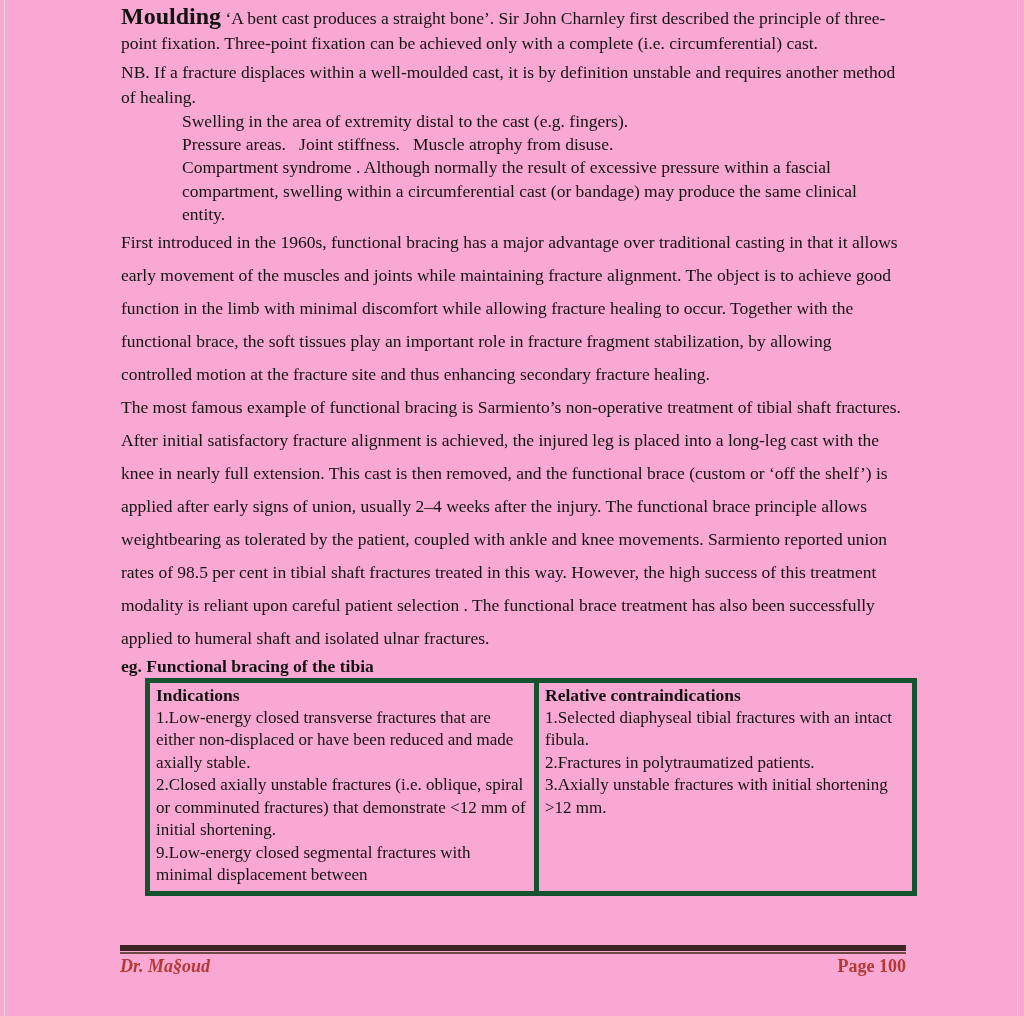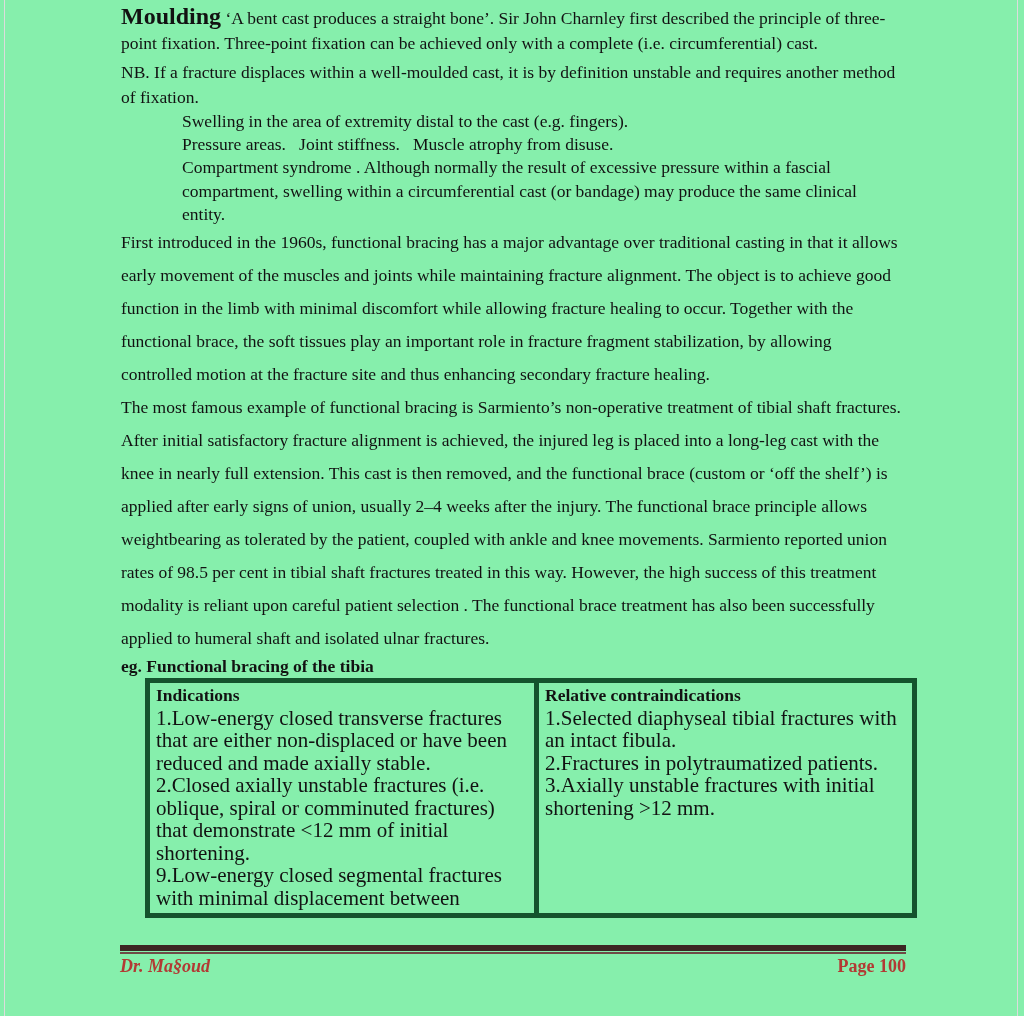--- a/index.html
+++ b/index.html
@@ -1,20 +1,20 @@
 <!DOCTYPE html>
 <html><head>
 <meta charset="utf-8">
 <style>
   html, body { margin: 0; padding: 0; background: #f2f2f2; }
   .page {
     position: relative;
     width: 1024px;
     height: 1016px;
-    background: #86efac;
+    background: #f9a8d4;
     font-family: "Liberation Serif", serif;
     color: #121212;
     overflow: hidden;
   }
   .edge-line { position: absolute; top: 0; bottom: 0; width: 1px; background: #dcdcdc; }
   .edge-left  { left: 4px; }
   .edge-right { right: 6px; }
 
   .content { position: absolute; left: 121px; top: 4px; width: 781px; }
 
@@ -38,41 +38,41 @@
     table-layout: fixed;
   }
   table.doc-table td {
     border: 5px solid #14532d;
     vertical-align: top;
     padding: 1px 6px 4px 6px;
   }
   td.col-left  { width: 372px; }
   td.col-right { width: 361px; }
   .cell-h { margin: 0; font-weight: bold; font-size: 17.5px; line-height: 22.5px; }
-  .cell-p { margin: 0; font-size: 21px; line-height: 22.5px; }
+  .cell-p { margin: 0; font-size: 17px; line-height: 22.5px; }
 
   .footer { position: absolute; left: 120px; top: 945px; width: 786px; }
   .bar-thick { height: 6px; background: #3c2523; }
   .bar-thin  { height: 2px; background: #6f4a46; margin-top: 1px; }
   .footer-row { display: flex; justify-content: space-between; align-items: baseline; margin-top: 2px; }
   .author  { color: #b23a34; font-weight: bold; font-style: italic; font-size: 18px; }
   .pagenum { color: #b23a34; font-weight: bold; font-size: 18px; }
 </style>
 </head>
 <body>
 
 <div class="page">
   <div class="edge-line edge-left"></div>
   <div class="edge-line edge-right"></div>
 
   <div class="content">
 
     <p class="body"><span class="moulding-h">Moulding</span><span> ‘A bent cast produces a straight bone’. Sir John Charnley first described the principle of three-point fixation. Three-point fixation can be achieved only with a complete (i.e. circumferential) cast.</span></p>
 
-    <p class="body nb">NB. If a fracture displaces within a well-moulded cast, it is by definition unstable and requires another method of fixation.</p>
+    <p class="body nb">NB. If a fracture displaces within a well-moulded cast, it is by definition unstable and requires another method of healing.</p>
 
 
     <div class="clist">
       <p class="body">Swelling in the area of extremity distal to the cast (e.g. fingers).</p>
       <p class="body">Pressure areas.&nbsp;&nbsp; Joint stiffness.&nbsp;&nbsp; Muscle atrophy from disuse.</p>
       <p class="body">Compartment syndrome . Although normally the result of excessive pressure within a fascial&nbsp; compartment, swelling within a circumferential cast (or bandage) may produce the same clinical entity.</p>
     </div>
 
 
     <p class="body para">First introduced in the 1960s, functional bracing has a major advantage over traditional casting in that it allows early movement of the muscles and joints while maintaining fracture alignment. The object is to achieve good function in the limb with minimal discomfort while allowing fracture healing to occur. Together with the functional brace, the soft tissues play an important role in fracture fragment stabilization, by allowing controlled motion at the fracture site and thus enhancing secondary fracture healing.</p>

